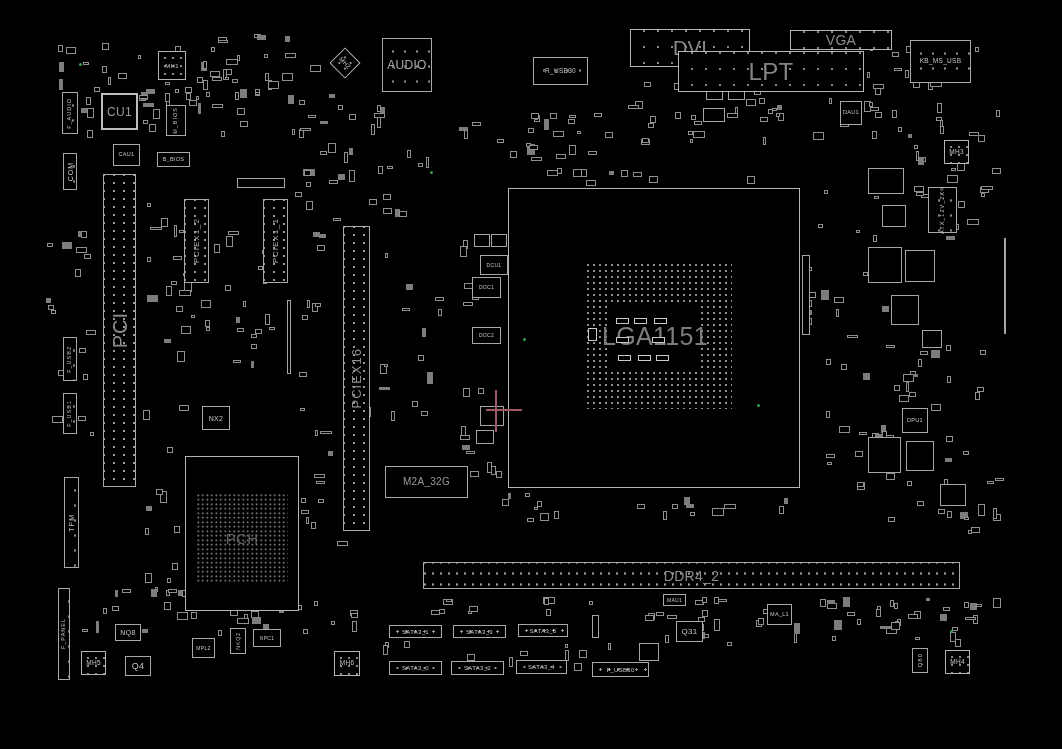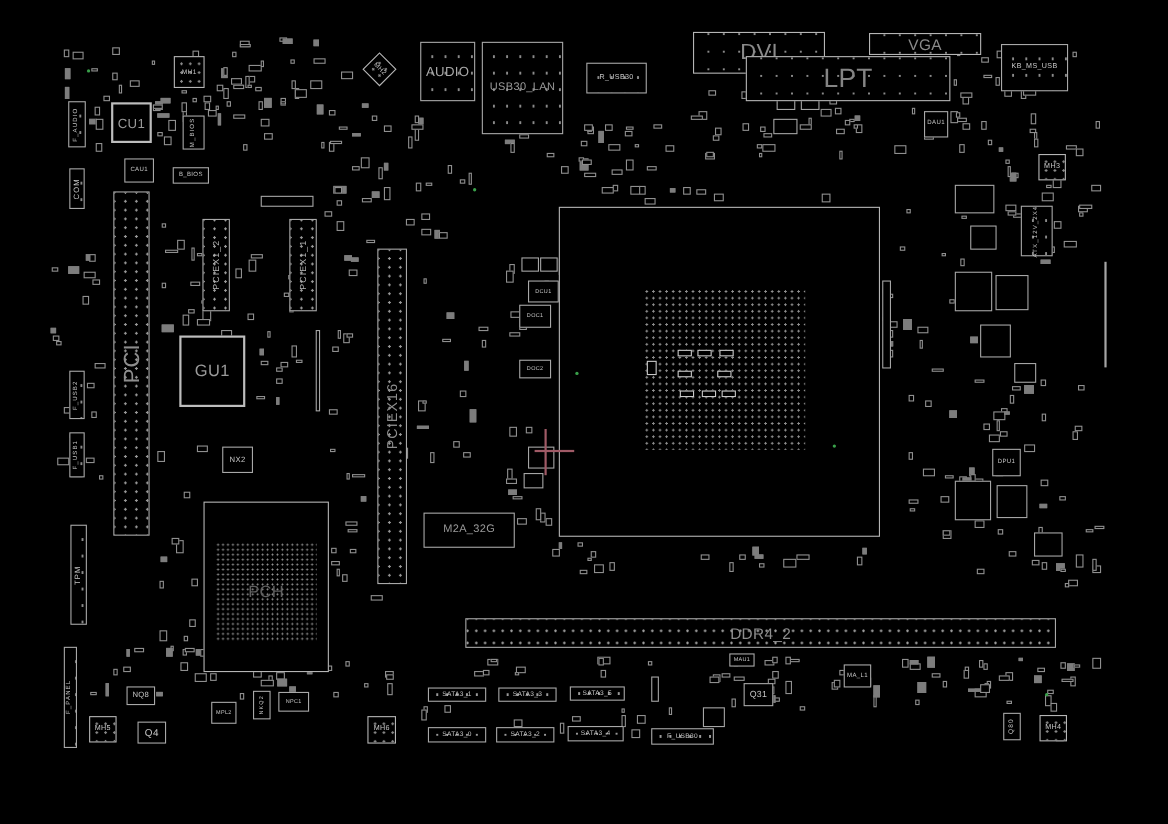--- a/index.html
+++ b/index.html
@@ -623,39 +623,39 @@
     <div class="p db" style="left: 480px; top: 406px; width: 24px; height: 20px;"></div>
     <div class="p db" style="left: 476px; top: 430px; width: 18px; height: 14px;"></div>
     <div class="p db" style="left: 592px; top: 615px; width: 7px; height: 23px;"></div>
     <div class="p db" style="left: 639px; top: 643px; width: 20px; height: 18px;"></div>
     <div class="p db" style="left: 1004px; top: 238px; width: 2px; height: 96px;"></div>
     <div class="p db" style="left: 287px; top: 300px; width: 4px; height: 74px;"></div>
     <div class="p db" style="left: 237px; top: 178px; width: 48px; height: 10px;"></div>
     <div class="p db" style="left: 802px; top: 255px; width: 8px; height: 80px;"></div>
     <div class="c sock" style="left: 508px; top: 188px; width: 292px; height: 300px;"></div>
     <div class="c pins" style="left: 585px; top: 262px; width: 147px; height: 147px;"></div>
+    <div class="c mask" style="left: 610px; top: 305px; width: 90px; height: 63px;">
+      <span class="lb" style="font-size: 25px; color: rgb(125, 125, 125);">LGA1151</span>
+    </div>
     <div class="c sock" style="left: 185px; top: 456px; width: 114px; height: 155px;"></div>
     <div class="c pins4" style="left: 196px; top: 493px; width: 92px; height: 90px;">
       <span class="lb" style="font-size: 15px; color: rgb(95, 95, 95);">PCH</span>
     </div>
     <div class="c slotv" style="left: 103px; top: 174px; width: 33px; height: 313px;">
       <span class="lb v" style="font-size: 20px; color: rgb(141, 141, 141);">PCI</span>
     </div>
     <div class="c slotv" style="left: 184px; top: 199px; width: 25px; height: 84px;">
       <span class="lb v" style="font-size: 8px; color: rgb(181, 181, 181);">PCIEX1_2</span>
     </div>
     <div class="c slotv" style="left: 263px; top: 199px; width: 25px; height: 84px;">
       <span class="lb v" style="font-size: 8px; color: rgb(181, 181, 181);">PCIEX1_1</span>
     </div>
     <div class="c slotv" style="left: 343px; top: 226px; width: 27px; height: 305px;">
       <span class="lb v" style="font-size: 13px; color: rgb(141, 141, 141);">PCIEX16</span>
     </div>
-    <div class="c chipb" style="left: 163px; top: 305px; width: 60px; height: 65px;">
-      <span class="lb" style="font-size: 15px; color: rgb(154, 154, 154);">GU1</span>
-    </div>
     <div class="c chip" style="left: 202px; top: 406px; width: 28px; height: 24px;">
       <span class="lb" style="font-size: 7px;">NX2</span>
     </div>
     <div class="c chip" style="left: 385px; top: 466px; width: 83px; height: 32px;">
       <span class="lb" style="font-size: 10px; color: rgb(154, 154, 154);">M2A_32G</span>
     </div>
     <div class="c chipb" style="left: 101px; top: 93px; width: 37px; height: 37px;">
       <span class="lb" style="font-size: 12px; color: rgb(154, 154, 154);">CU1</span>
     </div>
     <div class="c hole" style="left: 158px; top: 51px; width: 28px; height: 29px;">
@@ -686,23 +686,20 @@
       <span class="lb v" style="font-size: 5.5px;">F_USB1</span>
     </div>
     <div class="c conn" style="left: 64px; top: 477px; width: 15px; height: 91px;">
       <span class="lb v" style="font-size: 7px;">TPM</span>
     </div>
     <div class="c conn" style="left: 58px; top: 588px; width: 12px; height: 92px;">
       <span class="lb v" style="font-size: 5.5px;">F_PANEL</span>
     </div>
     <div class="c conn" style="left: 382px; top: 38px; width: 50px; height: 54px;">
       <span class="lb" style="font-size: 12px; color: rgb(168, 168, 168);">AUDIO</span>
-    </div>
-    <div class="c conn" style="left: 438px; top: 38px; width: 74px; height: 84px;">
-      <span class="lb" style="font-size: 10px; color: rgb(154, 154, 154);">USB30_LAN</span>
     </div>
     <div class="c conn" style="left: 533px; top: 57px; width: 55px; height: 28px;">
       <span class="lb" style="font-size: 6.5px;">R_USB30</span>
     </div>
     <div class="c io" style="left: 630px; top: 29px; width: 120px; height: 38px;">
       <span class="lb" style="font-size: 20px; color: rgb(138, 138, 138);">DVI</span>
     </div>
     <div class="c io" style="left: 790px; top: 30px; width: 102px; height: 20px;">
       <span class="lb" style="font-size: 14px; color: rgb(138, 138, 138);">VGA</span>
     </div>

